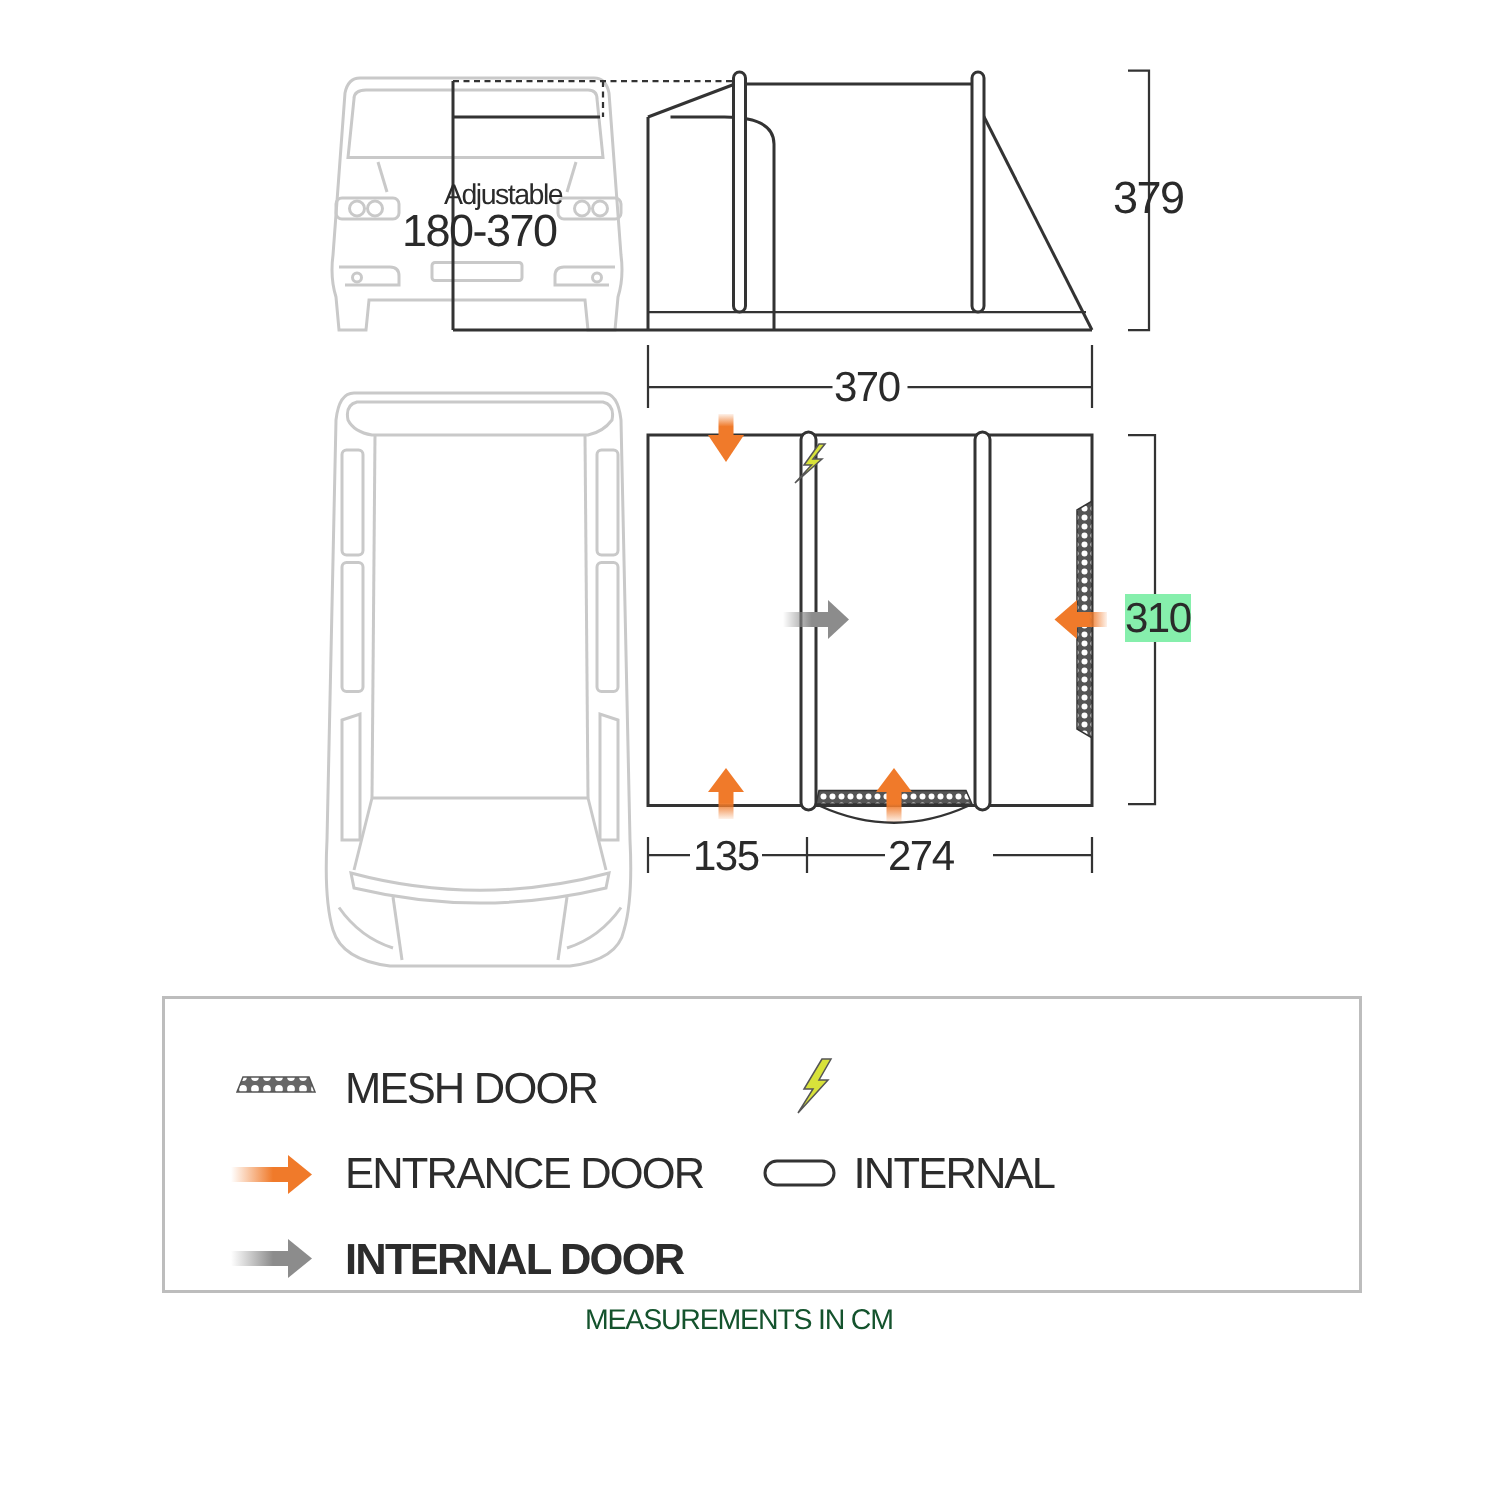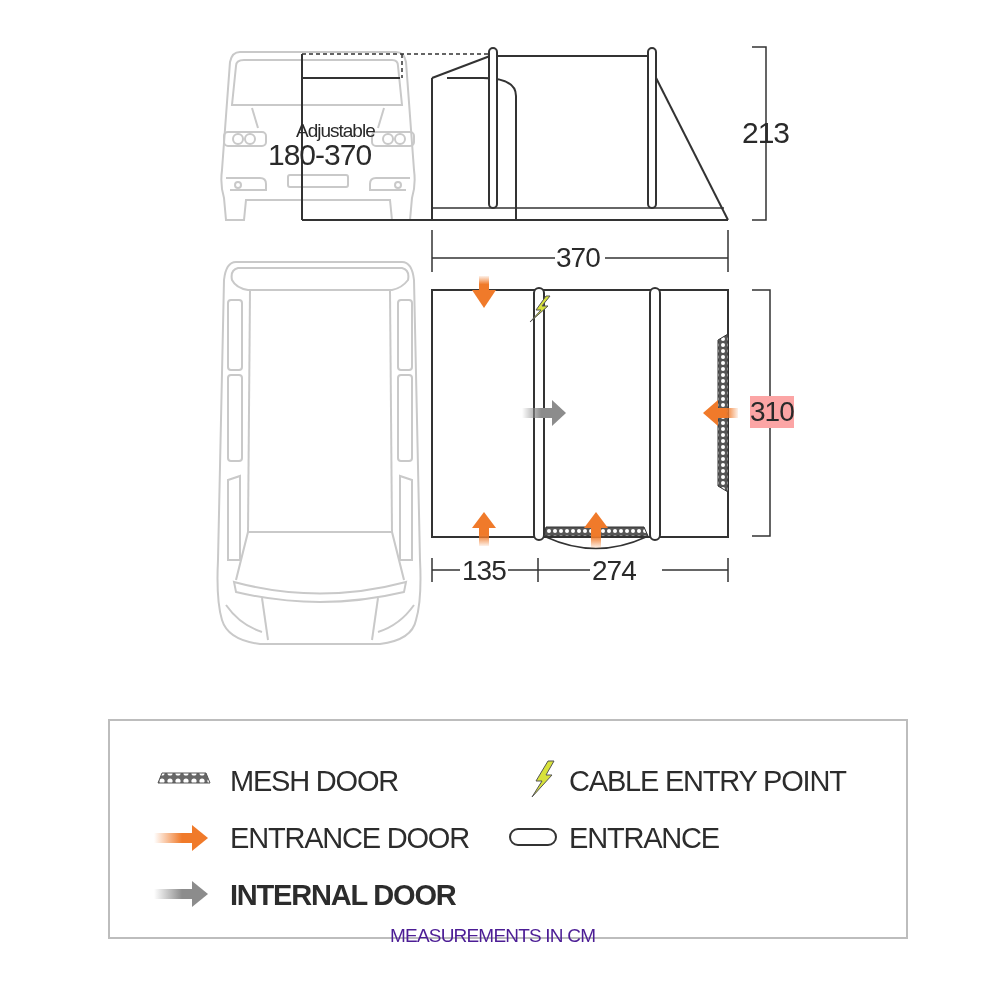--- a/index.html
+++ b/index.html
@@ -1,21 +1,21 @@
 <!DOCTYPE html>
 <html><head>
 <meta charset="utf-8">
 <style>
   html, body { margin:0; padding:0; background:#ffffff; }
   body { width:1000px; height:1000px; position:relative; overflow:hidden; font-family:"Liberation Sans", sans-serif; }
   svg.main { position:absolute; left:0; top:0; }
   .lbl { position:absolute; color:#2a2a2a; font-family:"Liberation Sans", sans-serif; letter-spacing:-1px; white-space:nowrap; }
-  .legend-box { position:absolute; left:108px; top:719px; width:800px; height:220px; border:2px solid #bdbdbd; box-sizing:border-box; }
+  .legend-box { position:absolute; left:108px; top:664px; width:800px; height:198px; border:2px solid #bdbdbd; box-sizing:border-box; }
   .leg-text { position:absolute; font-size:29px; color:#2c2c2c; letter-spacing:-1.2px; white-space:nowrap; }
-  .leg-foot { position:absolute; font-size:19px; color:#4c1d95; letter-spacing:-0.8px; white-space:nowrap; }
+  .leg-foot { position:absolute; font-size:19px; color:#14532d; letter-spacing:-0.8px; white-space:nowrap; }
 </style>
 </head>
 <body>
 
 <svg class="main" width="1000" height="1000" viewBox="0 0 1000 1000">
   <defs>
     <linearGradient id="orangeFadeRight" x1="0" y1="0" x2="1" y2="0">
       <stop offset="0" stop-color="#f07a2a" stop-opacity="0"></stop>
       <stop offset="0.6" stop-color="#f07a2a" stop-opacity="1"></stop>
     </linearGradient>
@@ -151,23 +151,23 @@
       <path d="M728 558 L728 582"></path>
     <path d="M432 570 L460 570"></path>
       <path d="M508 570 L538 570"></path>
     <path d="M538 570 L590 570"></path>
       <path d="M662 570 L728 570"></path>
   </g>
 </svg>
 
 <div class="lbl" style="left:274px;top:120px;font-size:19px;margin-left:22px;">Adjustable</div>
 <div class="lbl" style="left:268px;top:138px;font-size:30px;">180-370</div>
-<div class="lbl" style="left:742px;top:116px;font-size:30px;">213</div>
+<div class="lbl" style="left:742px;top:116px;font-size:30px;">379</div>
 <div class="lbl" style="left:556px;top:242px;font-size:28px;">370</div>
-<div class="lbl" style="left:750px;top:396px;font-size:28px;background:#fca5a5;">310</div>
+<div class="lbl" style="left:750px;top:396px;font-size:28px;background:#86efac;">310</div>
 <div class="lbl" style="left:462px;top:555px;font-size:28px;">135</div>
 <div class="lbl" style="left:592px;top:555px;font-size:28px;">274</div>
 
 <div class="legend-box">
   <svg style="position:absolute;left:0;top:0;" width="800" height="242">
     <defs>
       <pattern id="mesh2" width="8" height="8" patternUnits="userSpaceOnUse">
         <rect width="8" height="8" fill="#666"></rect>
         <circle cx="4" cy="4" r="2.6" fill="#fff"></circle>
       </pattern>
@@ -192,18 +192,17 @@
       <path d="M82 160 L82 186 L98 173 Z" fill="#8c8c8c"></path>
     </g>
     <g>
       <path d="M438 40 L426 60 L432 60 L422 76 L442 54 L436 54 L444 40 Z" fill="#d8e23a" stroke="#555" stroke-width="1"></path>
     </g>
     <g>
       <rect x="400" y="108" width="46" height="16" rx="8" fill="none" stroke="#333" stroke-width="2"></rect>
     </g>
   </svg>
   <div class="leg-text" style="left:120px;top:44px;">MESH DOOR</div>
-  <div class="leg-text" style="left:459px;top:44px;">CABLE ENTRY POINT</div>
   <div class="leg-text" style="left:120px;top:101px;text-align:center;">ENTRANCE DOOR</div>
-  <div class="leg-text" style="left:459px;top:101px;">ENTRANCE</div>
+  <div class="leg-text" style="left:459px;top:101px;">INTERNAL</div>
   <div class="leg-text" style="left:120px;top:158px;font-weight:bold;">INTERNAL DOOR</div>
   <div class="leg-foot" style="left:280px;top:204px;">MEASUREMENTS IN CM</div>
 </div>
 
 </body></html>

